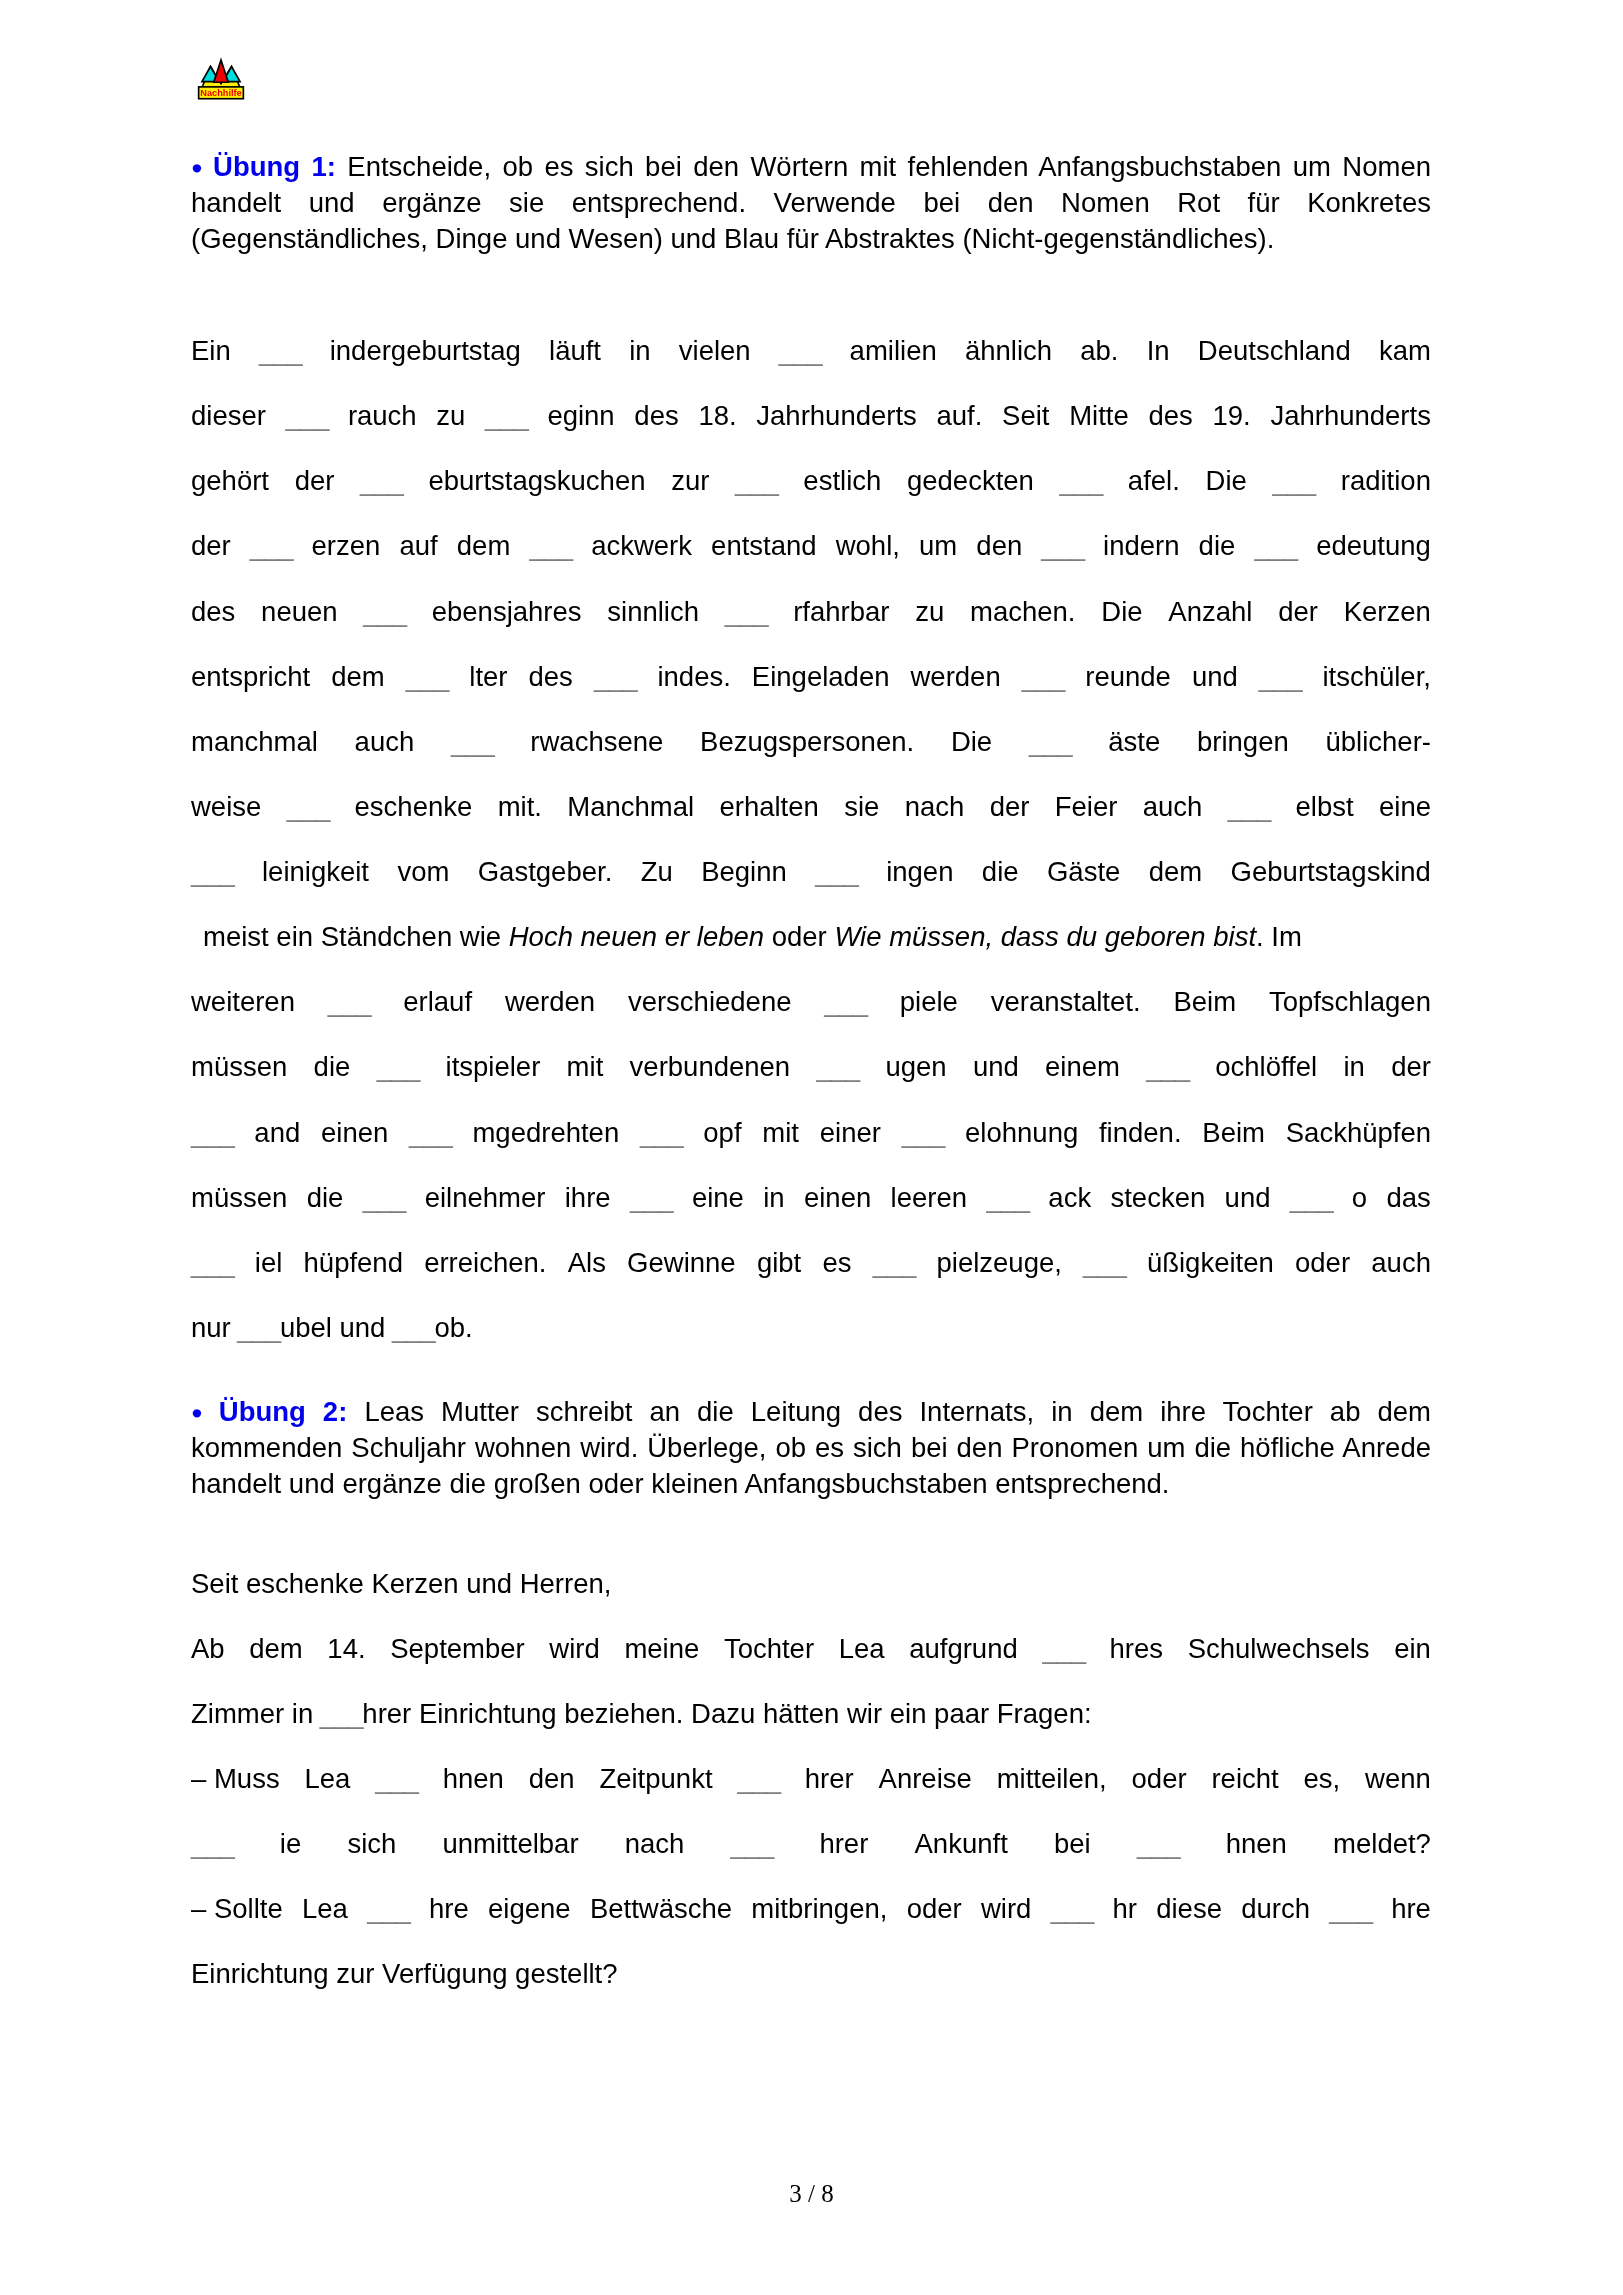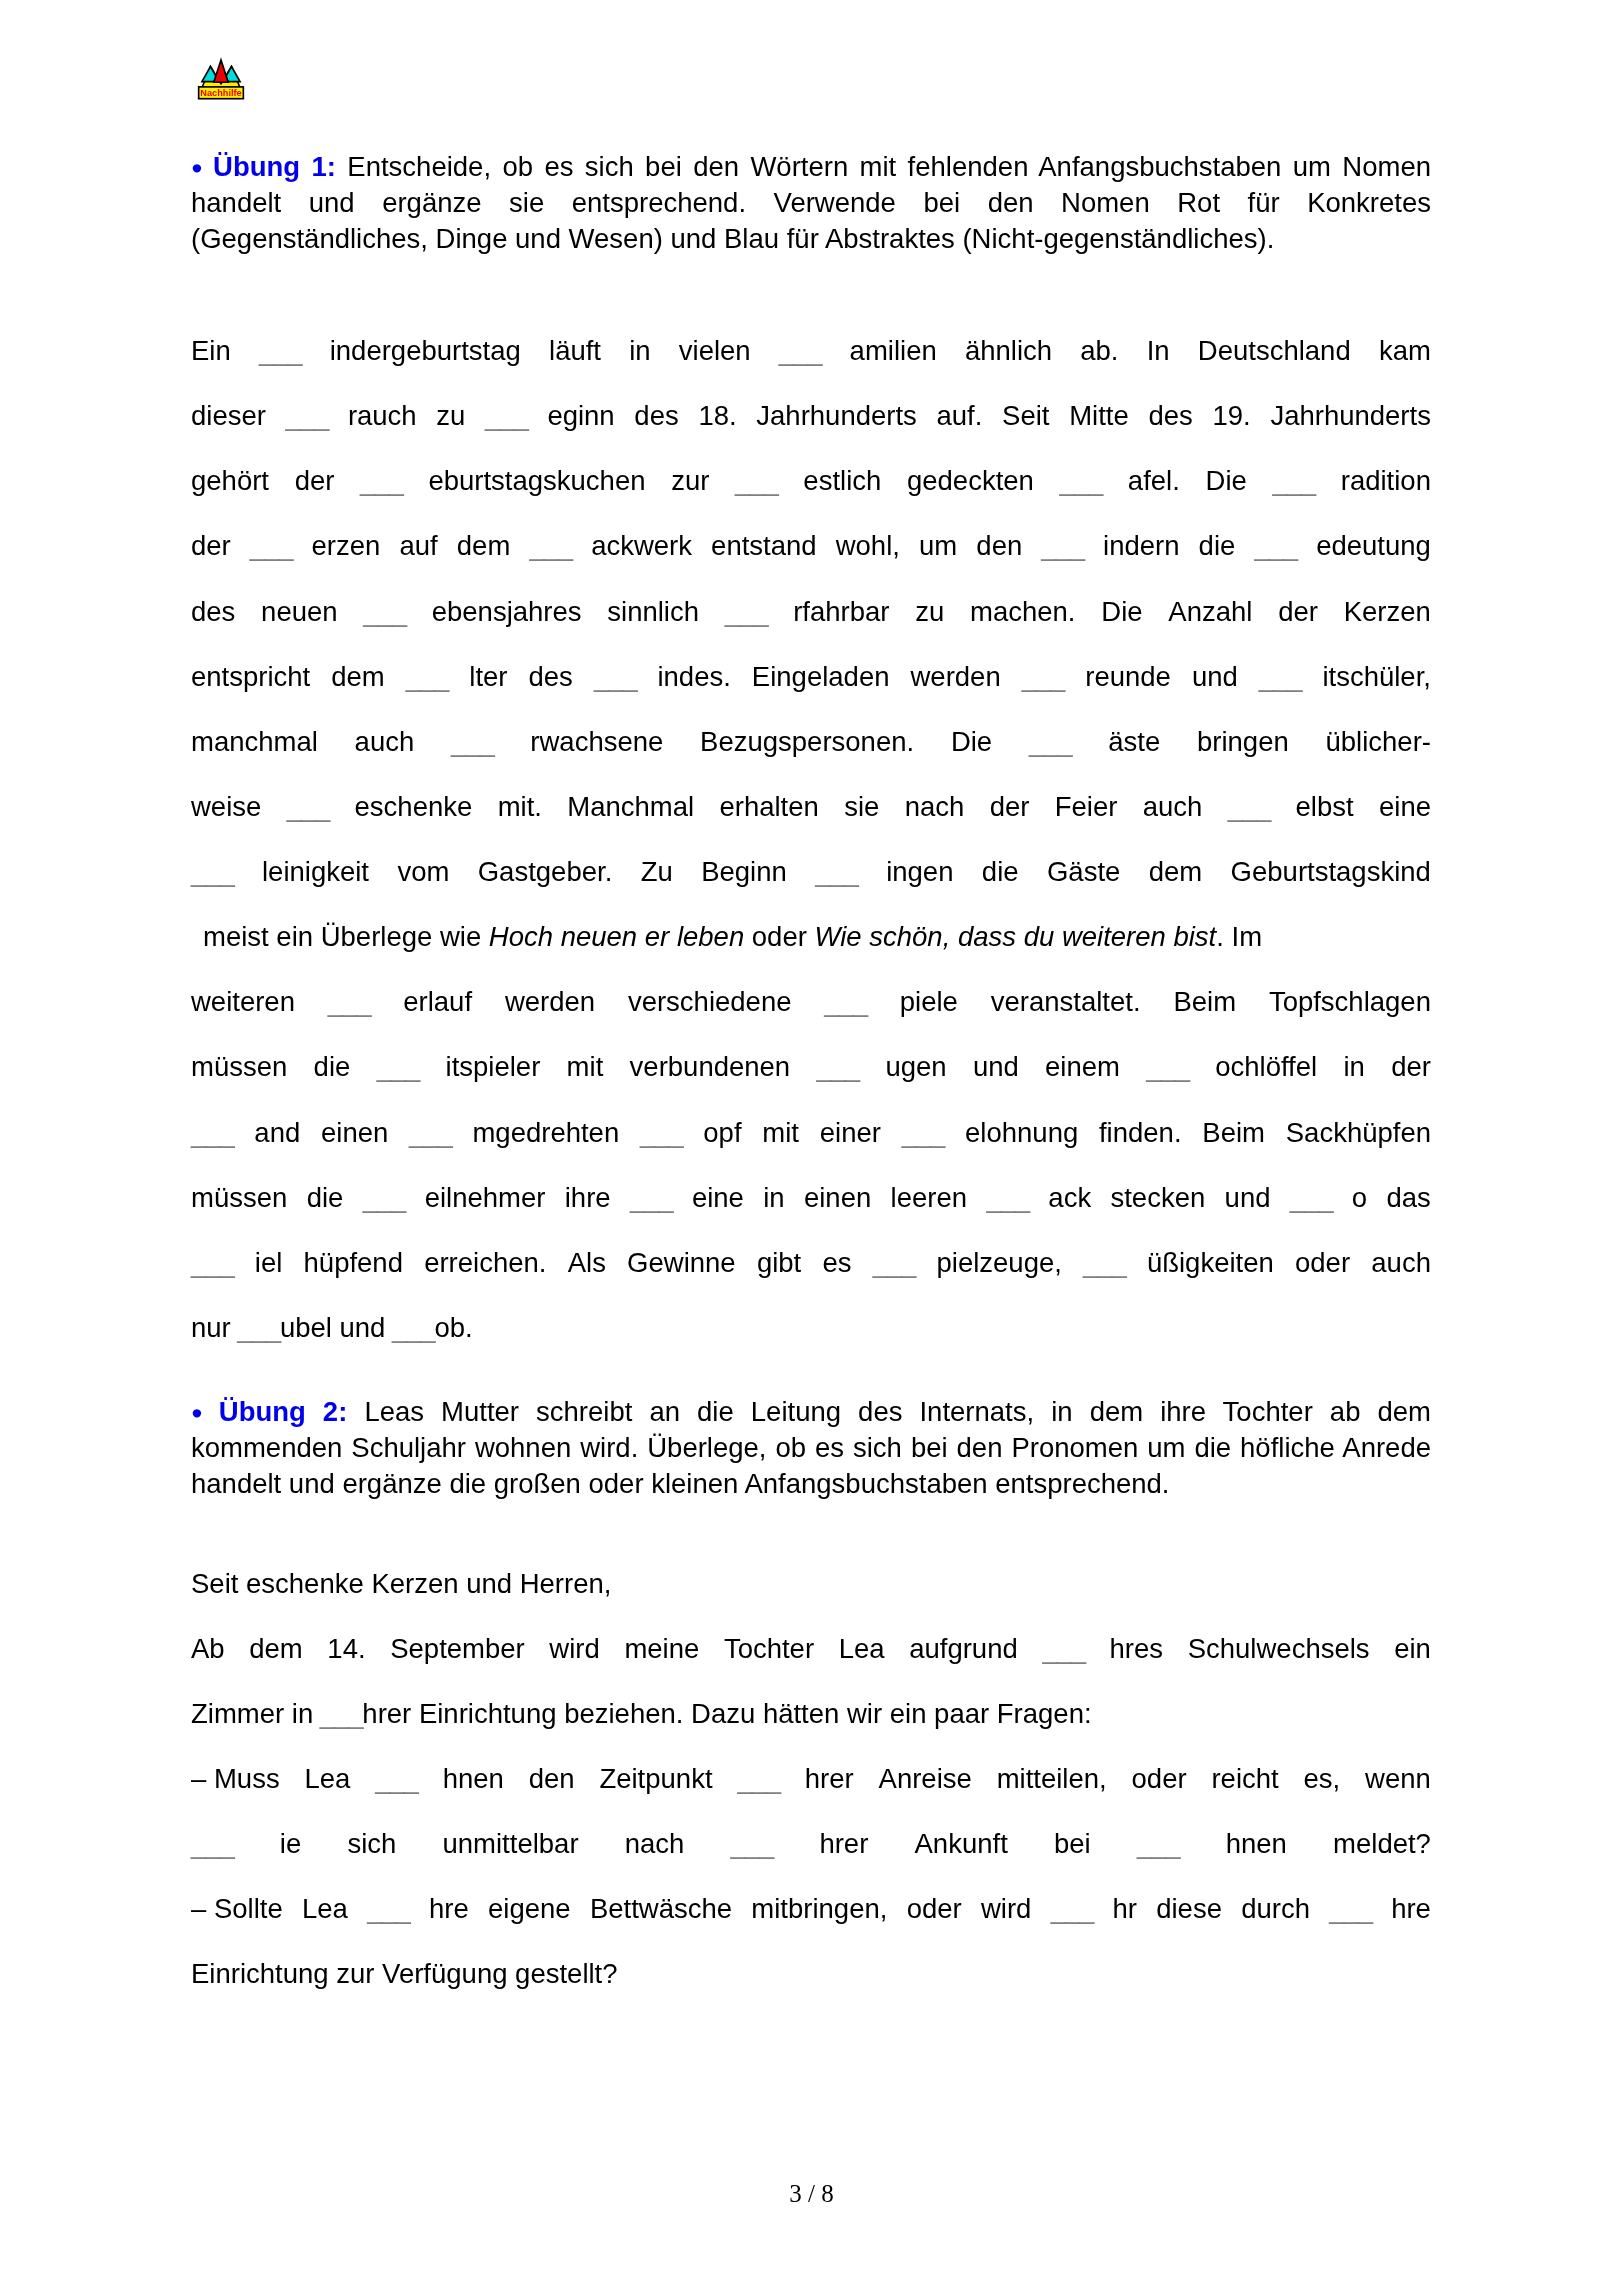--- a/index.html
+++ b/index.html
@@ -138,21 +138,21 @@
       <p class="instr" style="position: absolute; top: 149px;"><span class="bullet">●</span><span class="ex-label" style="color: rgb(0, 0, 238);">Übung 1:</span><span> Entscheide, ob es sich bei den Wörtern mit fehlenden Anfangsbuchstaben um Nomen handelt und ergänze sie entsprechend. Verwende bei den Nomen Rot für Konkretes (Gegenständliches, Dinge und Wesen) und Blau für Abstraktes (Nicht-gegenständliches).</span></p>
       <div class="body-line justify" style="position: absolute; top: 337px;"><span class="seg">Ein</span><span class="seg blank" style="color: rgb(128, 128, 128);">___</span><span class="seg">indergeburtstag</span><span class="seg">läuft</span><span class="seg">in</span><span class="seg">vielen</span><span class="seg blank" style="color: rgb(128, 128, 128);">___</span><span class="seg">amilien</span><span class="seg">ähnlich</span><span class="seg">ab.</span><span class="seg">In</span><span class="seg">Deutschland</span><span class="seg">kam</span></div>
       <div class="body-line justify" style="position: absolute; top: 402px;"><span class="seg">dieser</span><span class="seg blank" style="color: rgb(128, 128, 128);">___</span><span class="seg">rauch</span><span class="seg">zu</span><span class="seg blank" style="color: rgb(128, 128, 128);">___</span><span class="seg">eginn</span><span class="seg">des</span><span class="seg">18.</span><span class="seg">Jahrhunderts</span><span class="seg">auf.</span><span class="seg">Seit</span><span class="seg">Mitte</span><span class="seg">des</span><span class="seg">19.</span><span class="seg">Jahrhunderts</span></div>
       <div class="body-line justify" style="position: absolute; top: 467px;"><span class="seg">gehört</span><span class="seg">der</span><span class="seg blank" style="color: rgb(128, 128, 128);">___</span><span class="seg">eburtstagskuchen</span><span class="seg">zur</span><span class="seg blank" style="color: rgb(128, 128, 128);">___</span><span class="seg">estlich</span><span class="seg">gedeckten</span><span class="seg blank" style="color: rgb(128, 128, 128);">___</span><span class="seg">afel.</span><span class="seg">Die</span><span class="seg blank" style="color: rgb(128, 128, 128);">___</span><span class="seg">radition</span></div>
       <div class="body-line justify" style="position: absolute; top: 532px;"><span class="seg">der</span><span class="seg blank" style="color: rgb(128, 128, 128);">___</span><span class="seg">erzen</span><span class="seg">auf</span><span class="seg">dem</span><span class="seg blank" style="color: rgb(128, 128, 128);">___</span><span class="seg">ackwerk</span><span class="seg">entstand</span><span class="seg">wohl,</span><span class="seg">um</span><span class="seg">den</span><span class="seg blank" style="color: rgb(128, 128, 128);">___</span><span class="seg">indern</span><span class="seg">die</span><span class="seg blank" style="color: rgb(128, 128, 128);">___</span><span class="seg">edeutung</span></div>
       <div class="body-line justify" style="position: absolute; top: 598px;"><span class="seg">des</span><span class="seg">neuen</span><span class="seg blank" style="color: rgb(128, 128, 128);">___</span><span class="seg">ebensjahres</span><span class="seg">sinnlich</span><span class="seg blank" style="color: rgb(128, 128, 128);">___</span><span class="seg">rfahrbar</span><span class="seg">zu</span><span class="seg">machen.</span><span class="seg">Die</span><span class="seg">Anzahl</span><span class="seg">der</span><span class="seg">Kerzen</span></div>
       <div class="body-line justify" style="position: absolute; top: 663px;"><span class="seg">entspricht</span><span class="seg">dem</span><span class="seg blank" style="color: rgb(128, 128, 128);">___</span><span class="seg">lter</span><span class="seg">des</span><span class="seg blank" style="color: rgb(128, 128, 128);">___</span><span class="seg">indes.</span><span class="seg">Eingeladen</span><span class="seg">werden</span><span class="seg blank" style="color: rgb(128, 128, 128);">___</span><span class="seg">reunde</span><span class="seg">und</span><span class="seg blank" style="color: rgb(128, 128, 128);">___</span><span class="seg">itschüler,</span></div>
       <div class="body-line justify" style="position: absolute; top: 728px;"><span class="seg">manchmal</span><span class="seg">auch</span><span class="seg blank" style="color: rgb(128, 128, 128);">___</span><span class="seg">rwachsene</span><span class="seg">Bezugspersonen.</span><span class="seg">Die</span><span class="seg blank" style="color: rgb(128, 128, 128);">___</span><span class="seg">äste</span><span class="seg">bringen</span><span class="seg">üblicher-</span></div>
       <div class="body-line justify" style="position: absolute; top: 793px;"><span class="seg">weise</span><span class="seg blank" style="color: rgb(128, 128, 128);">___</span><span class="seg">eschenke</span><span class="seg">mit.</span><span class="seg">Manchmal</span><span class="seg">erhalten</span><span class="seg">sie</span><span class="seg">nach</span><span class="seg">der</span><span class="seg">Feier</span><span class="seg">auch</span><span class="seg blank" style="color: rgb(128, 128, 128);">___</span><span class="seg">elbst</span><span class="seg">eine</span></div>
       <div class="body-line justify" style="position: absolute; top: 858px;"><span class="seg blank" style="color: rgb(128, 128, 128);">___</span><span class="seg">leinigkeit</span><span class="seg">vom</span><span class="seg">Gastgeber.</span><span class="seg">Zu</span><span class="seg">Beginn</span><span class="seg blank" style="color: rgb(128, 128, 128);">___</span><span class="seg">ingen</span><span class="seg">die</span><span class="seg">Gäste</span><span class="seg">dem</span><span class="seg">Geburtstagskind</span></div>
-      <div class="body-line left" style="position: absolute; top: 923px; margin-left: 12px;"><span class="seg">meist</span><span class="seg"> ein</span><span class="seg"> Überlege</span><span class="seg"> wie</span><span class="seg ital"> Hoch neuen er leben</span><span class="seg"> oder</span><span class="seg ital"> Wie schön, dass du weiteren bist</span><span class="seg">. Im</span></div>
+      <div class="body-line left" style="position: absolute; top: 923px; margin-left: 12px;"><span class="seg">meist</span><span class="seg"> ein</span><span class="seg"> Ständchen</span><span class="seg"> wie</span><span class="seg ital"> Hoch neuen er leben</span><span class="seg"> oder</span><span class="seg ital"> Wie müssen, dass du geboren bist</span><span class="seg">. Im</span></div>
       <div class="body-line justify" style="position: absolute; top: 988px;"><span class="seg">weiteren</span><span class="seg blank" style="color: rgb(128, 128, 128);">___</span><span class="seg">erlauf</span><span class="seg">werden</span><span class="seg">verschiedene</span><span class="seg blank" style="color: rgb(128, 128, 128);">___</span><span class="seg">piele</span><span class="seg">veranstaltet.</span><span class="seg">Beim</span><span class="seg">Topfschlagen</span></div>
       <div class="body-line justify" style="position: absolute; top: 1053px;"><span class="seg">müssen</span><span class="seg">die</span><span class="seg blank" style="color: rgb(128, 128, 128);">___</span><span class="seg">itspieler</span><span class="seg">mit</span><span class="seg">verbundenen</span><span class="seg blank" style="color: rgb(128, 128, 128);">___</span><span class="seg">ugen</span><span class="seg">und</span><span class="seg">einem</span><span class="seg blank" style="color: rgb(128, 128, 128);">___</span><span class="seg">ochlöffel</span><span class="seg">in</span><span class="seg">der</span></div>
       <div class="body-line justify" style="position: absolute; top: 1119px;"><span class="seg blank" style="color: rgb(128, 128, 128);">___</span><span class="seg">and</span><span class="seg">einen</span><span class="seg blank" style="color: rgb(128, 128, 128);">___</span><span class="seg">mgedrehten</span><span class="seg blank" style="color: rgb(128, 128, 128);">___</span><span class="seg">opf</span><span class="seg">mit</span><span class="seg">einer</span><span class="seg blank" style="color: rgb(128, 128, 128);">___</span><span class="seg">elohnung</span><span class="seg">finden.</span><span class="seg">Beim</span><span class="seg">Sackhüpfen</span></div>
       <div class="body-line justify" style="position: absolute; top: 1184px;"><span class="seg">müssen</span><span class="seg">die</span><span class="seg blank" style="color: rgb(128, 128, 128);">___</span><span class="seg">eilnehmer</span><span class="seg">ihre</span><span class="seg blank" style="color: rgb(128, 128, 128);">___</span><span class="seg">eine</span><span class="seg">in</span><span class="seg">einen</span><span class="seg">leeren</span><span class="seg blank" style="color: rgb(128, 128, 128);">___</span><span class="seg">ack</span><span class="seg">stecken</span><span class="seg">und</span><span class="seg blank" style="color: rgb(128, 128, 128);">___</span><span class="seg">o</span><span class="seg">das</span></div>
       <div class="body-line justify" style="position: absolute; top: 1249px;"><span class="seg blank" style="color: rgb(128, 128, 128);">___</span><span class="seg">iel</span><span class="seg">hüpfend</span><span class="seg">erreichen.</span><span class="seg">Als</span><span class="seg">Gewinne</span><span class="seg">gibt</span><span class="seg">es</span><span class="seg blank" style="color: rgb(128, 128, 128);">___</span><span class="seg">pielzeuge,</span><span class="seg blank" style="color: rgb(128, 128, 128);">___</span><span class="seg">üßigkeiten</span><span class="seg">oder</span><span class="seg">auch</span></div>
       <div class="body-line left" style="position: absolute; top: 1314px;"><span class="seg">nur</span><span class="seg blank" style="color: rgb(128, 128, 128);"> ___</span><span class="seg">ubel</span><span class="seg"> und</span><span class="seg blank" style="color: rgb(128, 128, 128);"> ___</span><span class="seg">ob.</span></div>
       <p class="instr" style="position: absolute; top: 1394px;"><span class="bullet">●</span><span class="ex-label" style="color: rgb(0, 0, 238);">Übung 2:</span><span> Leas Mutter schreibt an die Leitung des Internats, in dem ihre Tochter ab dem kommenden Schuljahr wohnen wird. Überlege, ob es sich bei den Pronomen um die höfliche Anrede handelt und ergänze die großen oder kleinen Anfangsbuchstaben entsprechend.</span></p>
       <div class="body-line left" style="position: absolute; top: 1570px;"><span class="seg">Seit</span><span class="seg"> eschenke</span><span class="seg"> Kerzen</span><span class="seg"> und</span><span class="seg"> Herren,</span></div>
       <div class="body-line justify" style="position: absolute; top: 1635px;"><span class="seg">Ab</span><span class="seg">dem</span><span class="seg">14.</span><span class="seg">September</span><span class="seg">wird</span><span class="seg">meine</span><span class="seg">Tochter</span><span class="seg">Lea</span><span class="seg">aufgrund</span><span class="seg blank" style="color: rgb(128, 128, 128);">___</span><span class="seg">hres</span><span class="seg">Schulwechsels</span><span class="seg">ein</span></div>
       <div class="body-line left" style="position: absolute; top: 1700px;"><span class="seg">Zimmer</span><span class="seg"> in</span><span class="seg blank" style="color: rgb(128, 128, 128);"> ___</span><span class="seg">hrer</span><span class="seg"> Einrichtung</span><span class="seg"> beziehen.</span><span class="seg"> Dazu</span><span class="seg"> hätten</span><span class="seg"> wir</span><span class="seg"> ein</span><span class="seg"> paar</span><span class="seg"> Fragen:</span></div>

